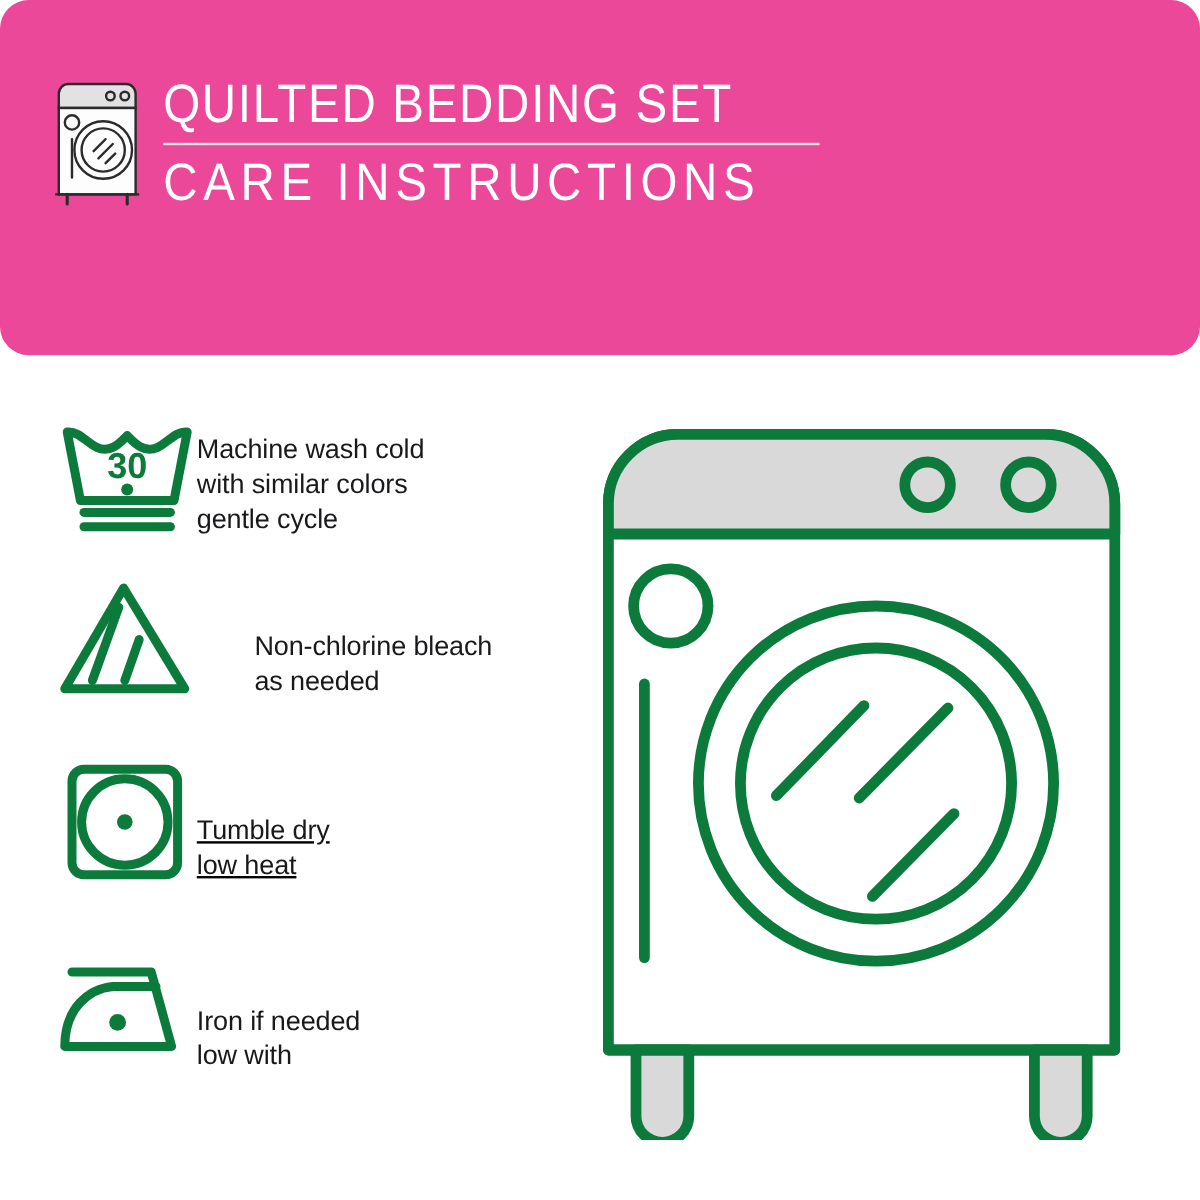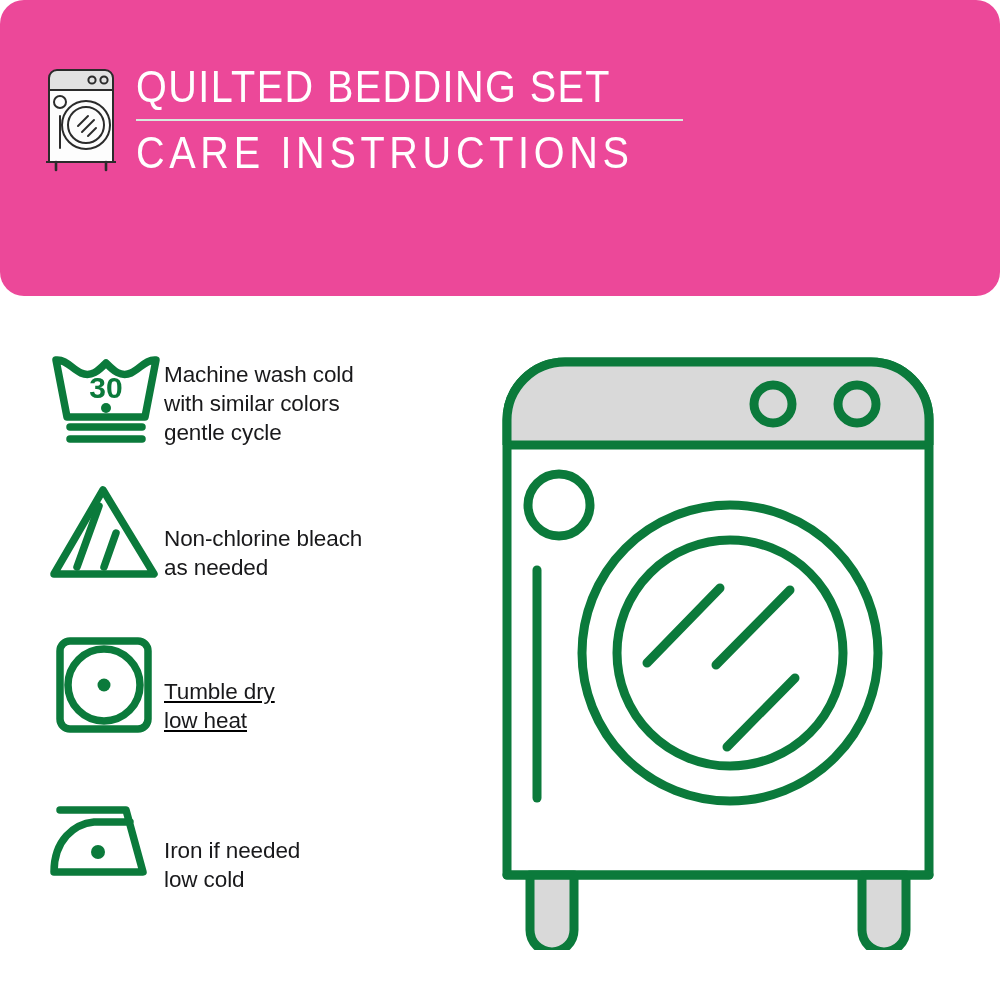--- a/index.html
+++ b/index.html
@@ -98,21 +98,21 @@
 
   .care-row {
     position: absolute;
     left: 48px;
     display: flex;
     flex-direction: row;
     align-items: flex-end;
   }
 
   .care-row-0 { top: 108px; }
-  .care-row-1 { top: 243px; }
+  .care-row-1 { top: 243px; gap: 48px; }
   .care-row-2 { top: 396px; text-decoration: underline; }
   .care-row-3 { top: 555px; }
 
   .care-icon {
     flex: 0 0 auto;
     width: 116px;
     height: 100px;
     display: flex;
     align-items: center;
     justify-content: center;
@@ -236,21 +236,21 @@
     <div class="care-row care-row-3">
       <div class="care-icon">
         <svg viewBox="0 0 116 100" width="116" height="100">
           <g fill="none" stroke="#0b7a3b" stroke-width="7.5" stroke-linecap="round" stroke-linejoin="round">
             <path d="M12 16 H78 L95 78 H6 C6 46 26 30 46 28 H82"></path>
           </g>
           <circle cx="50" cy="58" r="7" fill="#0b7a3b"></circle>
         </svg>
       </div>
       <div class="care-text">Iron if needed
-low cold</div>
+low with</div>
     </div>
 
   </div>
 
   <div class="machine-wrap">
     <svg viewBox="0 0 500 630" width="500" height="630">
 
       <path d="M27 100 a58 58 0 0 1 58 -58 h306 a58 58 0 0 1 58 58 v455 h-422 z" fill="#ffffff" stroke="#0b7a3b" stroke-width="9" stroke-linejoin="round"></path>
 
       <path d="M27 100 a58 58 0 0 1 58 -58 h306 a58 58 0 0 1 58 58 v25 h-422 z" fill="#d9d9d9" stroke="none"></path>

